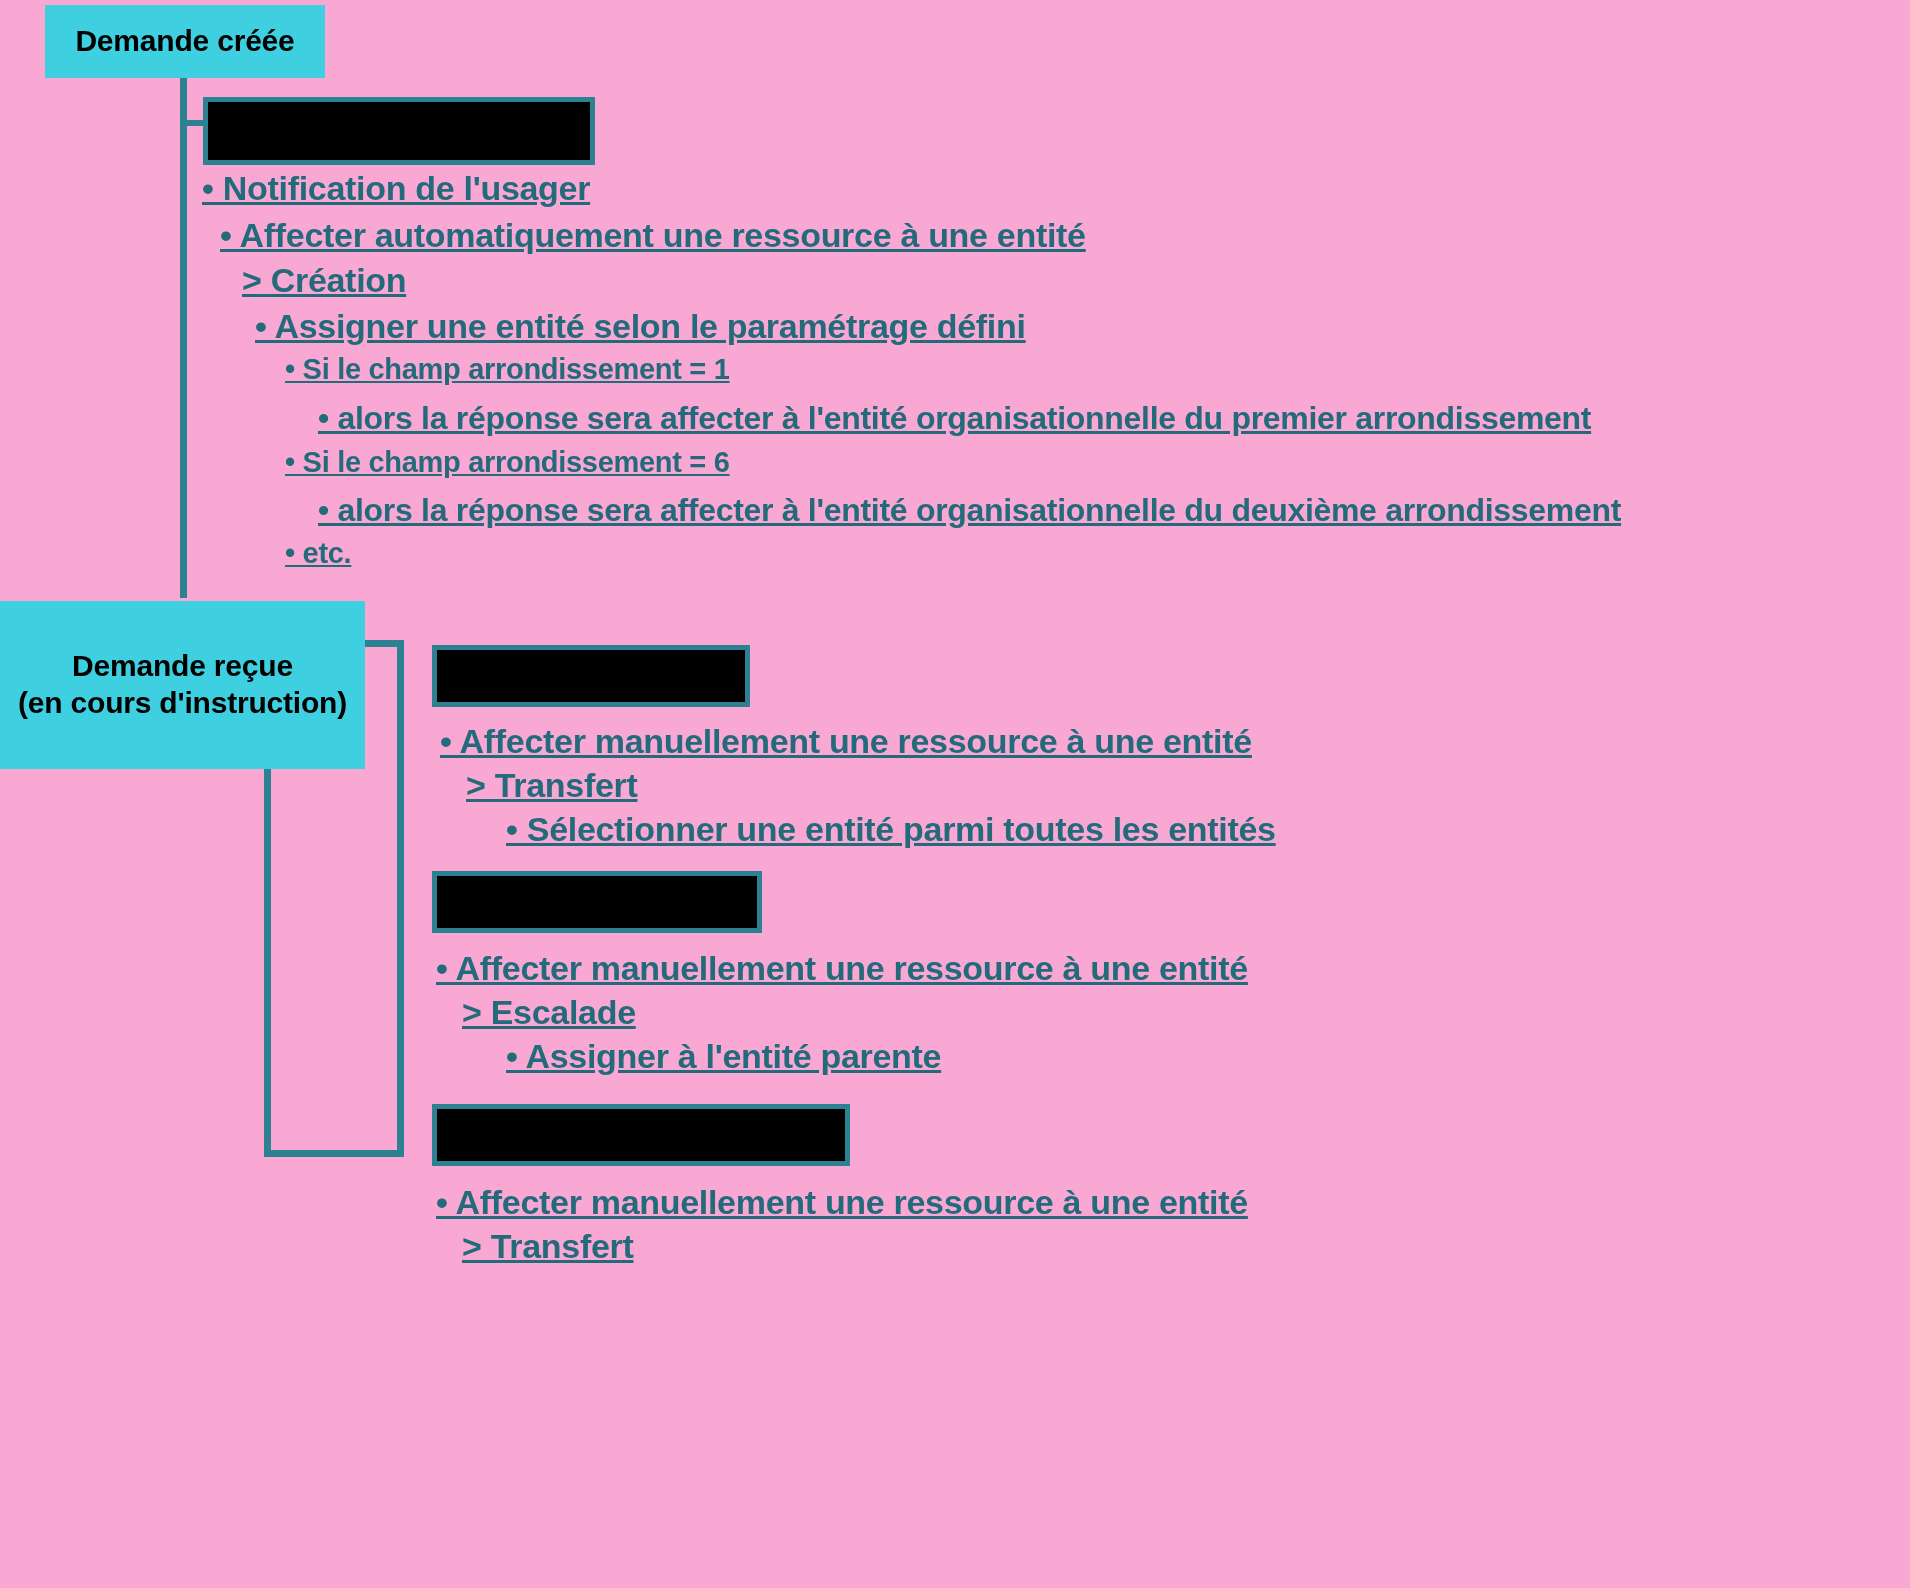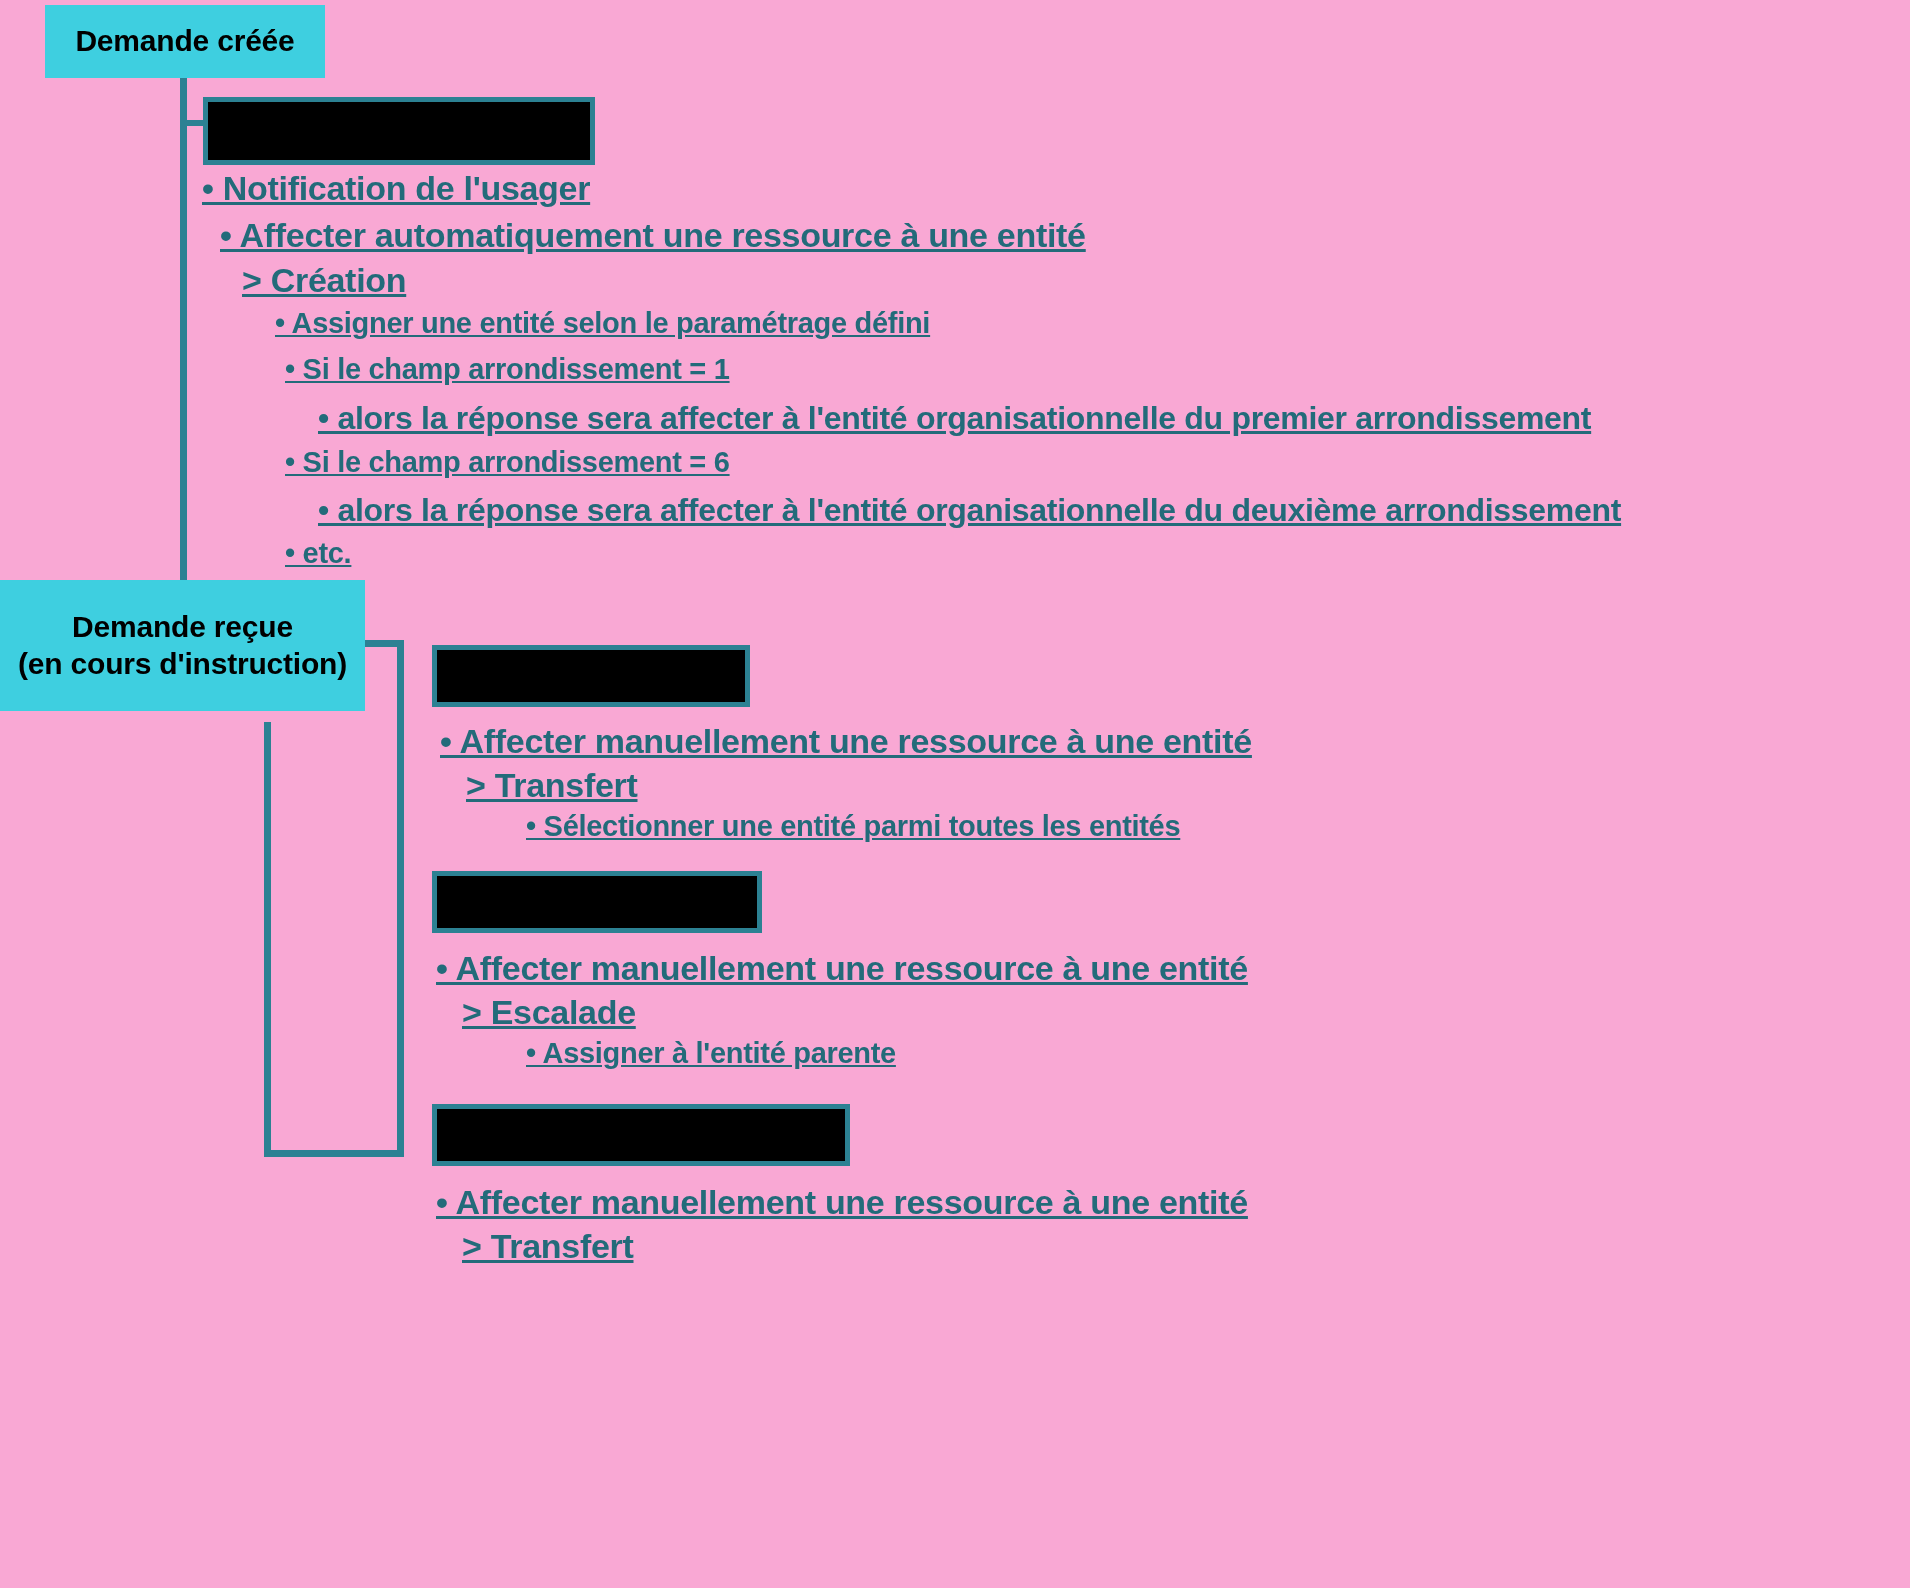--- a/index.html
+++ b/index.html
@@ -53,21 +53,21 @@
     position: absolute;
     color: #236b7a;
     font-weight: bold;
     white-space: nowrap;
     letter-spacing: -0.3px;
     line-height: 1;
     text-decoration: underline;
   }
   .lvl0 { font-size: 34px; }
   .lvl1 { font-size: 34px; }
-  .lvl2 { font-size: 29px; margin-left: 20px; }
+  .lvl2 { font-size: 34px; }
   .lvl3 { font-size: 29px; }
   .lvl4 { font-size: 32px; }
 </style>
 </head>
 <body>
 
 <div id="canvas">
 
   <div class="stroke" style="left:180px; top:78px; width:7px; height:520px;"></div>
 
@@ -78,21 +78,21 @@
   <div class="stroke" style="left:264px; top:1150px; width:140px; height:7px;"></div>
 
   <div class="stroke" style="left:397px; top:640px; width:7px; height:517px;"></div>
 
   <div class="stroke" style="left:360px; top:640px; width:44px; height:7px;"></div>
 
   <div class="status-box" style="left:45px; top:5px; width:280px; height:73px; font-size:30px;">
     <span class="status-line">Demande créée</span>
   </div>
 
-  <div class="status-box" style="left:0px; top:580px; width:365px; height:131px; font-size:30px;">
+  <div class="status-box" style="left:0px; top:601px; width:365px; height:168px; font-size:30px;">
     <span class="status-line">Demande reçue</span>
     <span class="status-line">(en cours d'instruction)</span>
   </div>
 
   <div class="empty-box" style="left:203px; top:97px; width:392px; height:68px;"></div>
 
   <div class="empty-box" style="left:432px; top:645px; width:318px; height:62px;"></div>
 
   <div class="empty-box" style="left:432px; top:871px; width:330px; height:62px;"></div>
 

